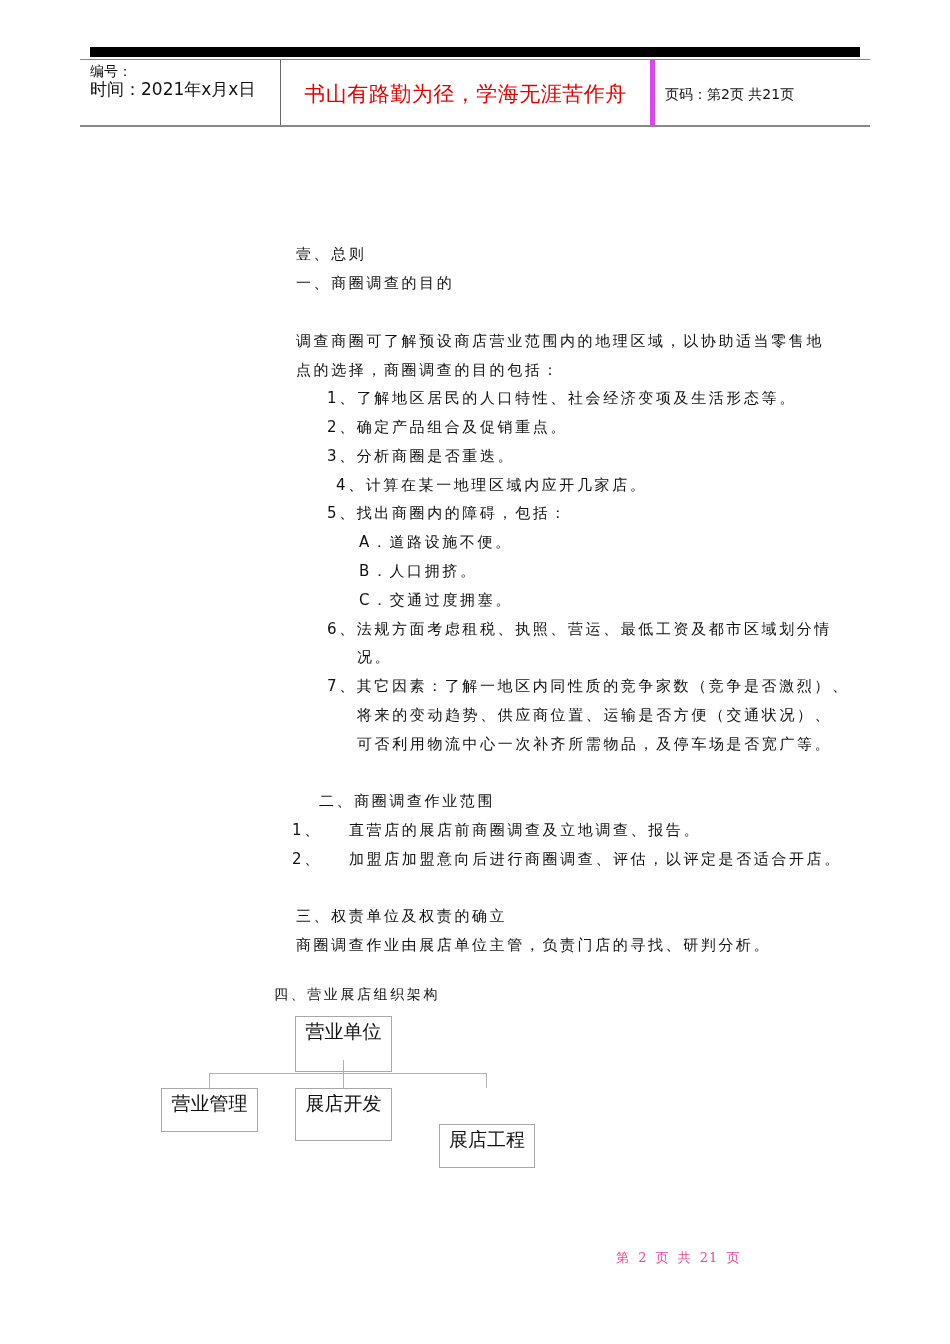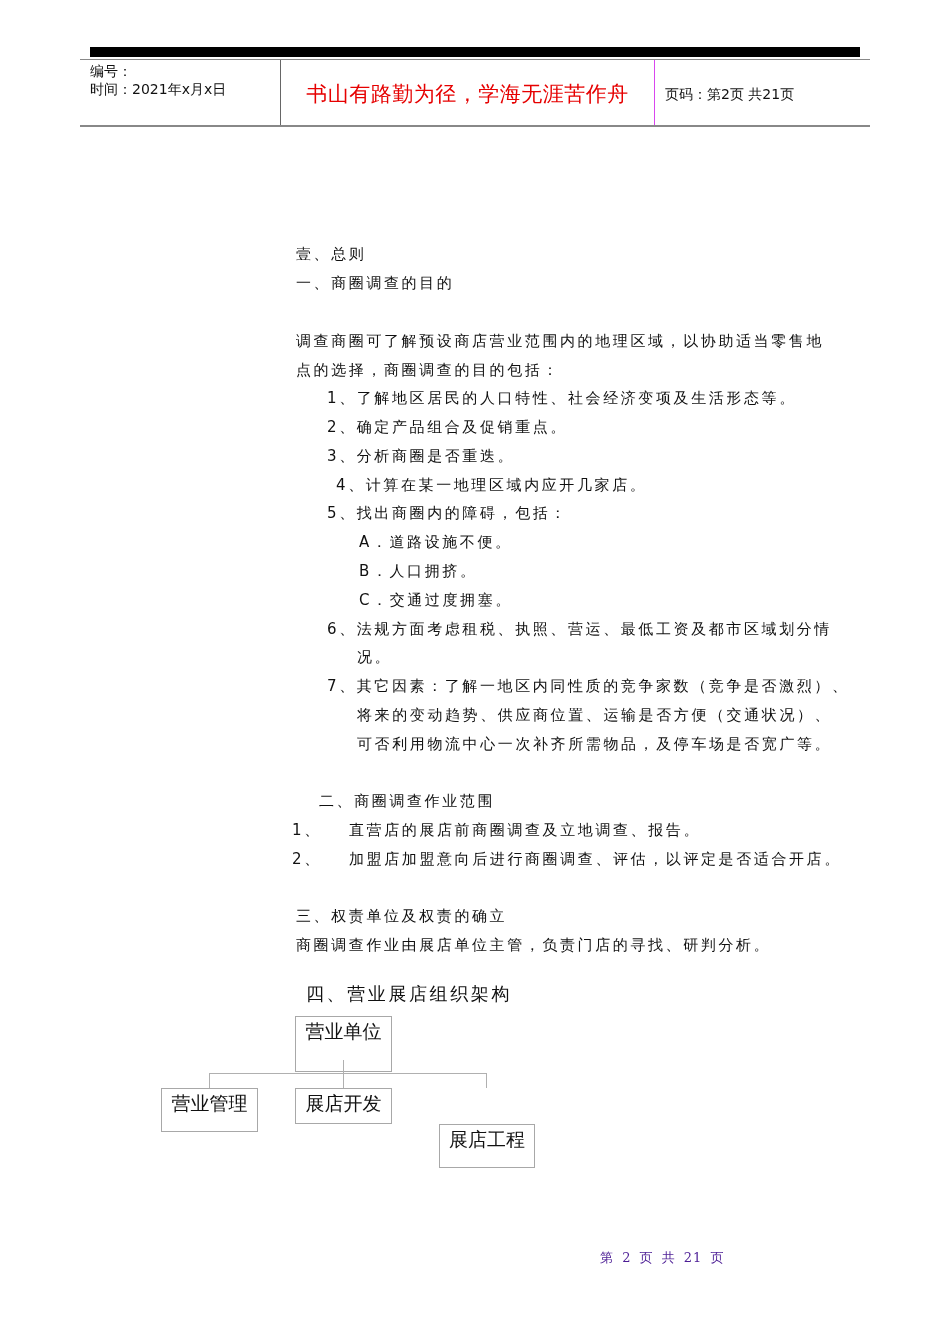--- a/index.html
+++ b/index.html
@@ -4,37 +4,37 @@
   <style>
     html, body { margin: 0; padding: 0; background: #ffffff; }
     body { width: 950px; height: 1344px; position: relative; overflow: hidden;
            font-family: "DejaVu Sans", "Liberation Sans", sans-serif; color: #111; }
 
     .top-bar { position: absolute; left: 90px; top: 47px; width: 770px; height: 10px; background: #000; }
     .header-table { position: absolute; left: 80px; top: 59px; width: 790px; height: 68px;
                     border-top: 1px solid #888; border-bottom: 2px solid #888; box-sizing: border-box; }
     .hcell { position: absolute; top: 0; height: 100%; box-sizing: border-box; }
     .hcell.left { left: 0; width: 201px; border-right: 1px solid #666; }
-    .hcell.mid { left: 201px; width: 374px; border-right: 1px solid #d946ef; }
+    .hcell.mid { left: 201px; width: 374px; border-right: 5px solid #d946ef; }
     .hcell.right { left: 575px; width: 215px; }
     .hl1 { position: absolute; left: 10px; top: 2px; font-size: 14px; line-height: 18px; }
-    .hl2 { position: absolute; left: 10px; top: 20px; font-size: 14px; line-height: 18px; }
+    .hl2 { position: absolute; left: 10px; top: 20px; font-size: 17px; line-height: 18px; }
     .motto { position: absolute; left: 0; right: 0; top: 20px; text-align: center;
              font-size: 21px; line-height: 28px; color: #e60000; letter-spacing: 0.5px; }
     .pageinfo { position: absolute; left: 10px; top: 25px; font-size: 14px; line-height: 18px; }
 
     .body-text { position: absolute; font-size: 15px; line-height: 20px; letter-spacing: 2.6px; white-space: nowrap; }
-    .org-title { position: absolute; left: 274px; top: 984px; font-size: 18px; line-height: 20px; letter-spacing: 2.6px; margin-left: 32px; }
+    .org-title { position: absolute; left: 274px; top: 984px; font-size: 14px; line-height: 20px; letter-spacing: 2.6px; }
 
     .org-box { position: absolute; box-sizing: border-box; border: 1px solid #a8a8a8; background: #fff;
                font-size: 19px; line-height: 24px; text-align: center; padding-top: 2px; }
     .org-line { position: absolute; background: #b0b0b0; }
 
-    .footer { position: absolute; left: 600px; top: 1250px; font-family: "DejaVu Serif", serif;
-              font-size: 13px; line-height: 16px; color: #4c1d95; letter-spacing: 1px; word-spacing: 3px; }
+    .footer { position: absolute; left: 616px; top: 1250px; font-family: "DejaVu Serif", serif;
+              font-size: 13px; line-height: 16px; color: #ec4899; letter-spacing: 1px; word-spacing: 3px; }
   </style>
 </head>
 <body>
 
 <div class="top-bar"></div>
 
 <div class="header-table">
   <div class="hcell left">
     <div class="hl1">编号：</div>
     <div class="hl2">时间：2021年x月x日</div>
@@ -81,17 +81,17 @@
 <div class="org-title">四、营业展店组织架构</div>
 
 <div>
   <div class="org-box" style="left:295px; top:1016px; width:97px; height:56px;">营业单位</div>
   <div class="org-line" style="left:343px; top:1060px; width:1px; height:13px;"></div>
   <div class="org-line" style="left:209px; top:1073px; width:278px; height:1px;"></div>
   <div class="org-line" style="left:209px; top:1073px; width:1px; height:15px;"></div>
   <div class="org-line" style="left:343px; top:1073px; width:1px; height:15px;"></div>
   <div class="org-line" style="left:486px; top:1073px; width:1px; height:15px;"></div>
   <div class="org-box" style="left:161px; top:1088px; width:97px; height:44px;">营业管理</div>
-  <div class="org-box" style="left:295px; top:1088px; width:97px; height:36px;">展店开发</div>
+  <div class="org-box" style="left:295px; top:1088px; width:97px; height:53px;">展店开发</div>
   <div class="org-box" style="left:439px; top:1088px; width:96px; height:44px;margin-top:36px;">展店工程</div>
 </div>
 
 <div class="footer">第 2 页 共 21 页</div>
 
 </body></html>

